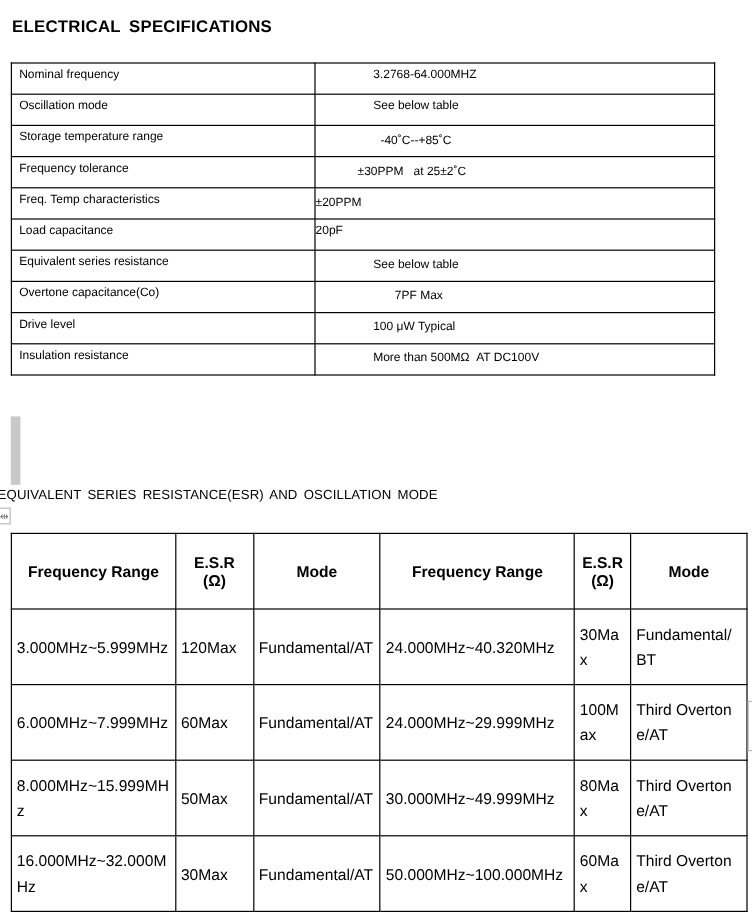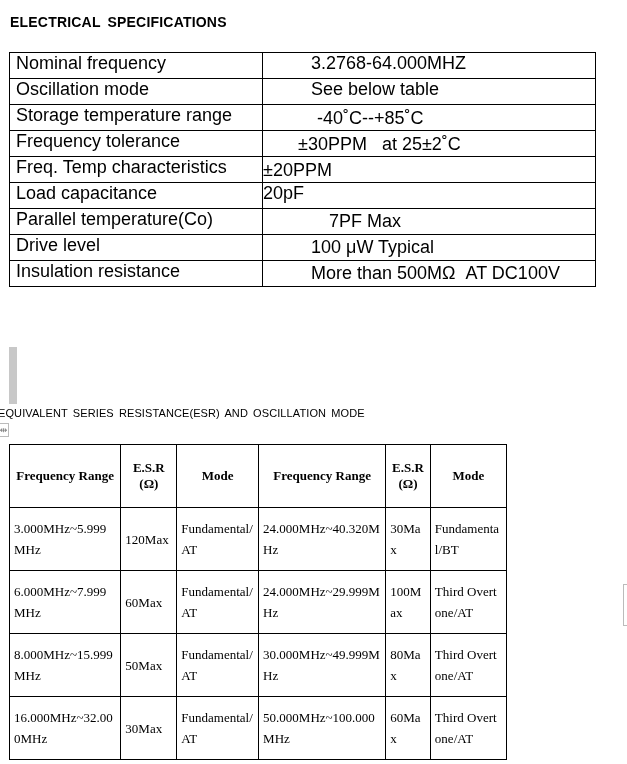--- a/index.html
+++ b/index.html
@@ -7,21 +7,21 @@
       width: 627px; height: 764px; position: relative; overflow: hidden;
       font-family: "Liberation Sans", sans-serif; color: #000;
     }
     .title1 {
       position: absolute; left: 10px; top: 14px;
       font-size: 14px; font-weight: bold; letter-spacing: 0.2px; word-spacing: 3px;
     }
     table.spec {
       position: absolute; left: 9px; top: 52px;
       width: 587px; border-collapse: collapse;
-      font-size: 18px;
+      font-size: 10px;
     }
     table.spec td {
       border: 1px solid #000; height: 25px; padding: 0 0 0 6px;
       vertical-align: top; line-height: 20px;
     }
     table.spec td.k { width: 246px; }
     table.spec td.v { padding-left: 0; }
     table.spec td.v span { display: inline-block; }
     .gray-bar {
       position: absolute; left: 9px; top: 347px; width: 8px; height: 57px; background: #c8c8c8;
@@ -30,22 +30,22 @@
       position: absolute; left: -2px; top: 407px;
       font-size: 11px; letter-spacing: 0.1px; word-spacing: 2px;
     }
     .move-handle {
       position: absolute; left: -2px; top: 423px; width: 9px; height: 12px;
       border: 1px solid #bbb; background: #fff; font-size: 9px; line-height: 12px;
       color: #777; text-align: center;
     }
     table.esr {
       position: absolute; left: 9px; top: 444px;
-      width: 498px; border-collapse: collapse;
-      font-family: Liberation Serif, serif; font-size: 13px;
+      width: 614px; border-collapse: collapse;
+      font-family: Liberation Sans, sans-serif; font-size: 13px;
     }
     table.esr th, table.esr td {
       border: 1px solid #000; padding: 0 4px;
     }
     table.esr th { height: 62px; font-weight: bold; text-align: center; }
     table.esr td { height: 62px; line-height: 21px; vertical-align: middle; word-break: break-all; }
     .c1 { width: 128px; }
     .c2 { width: 56px; }
     .c3 { width: 97px; }
     .c4 { width: 153px; }
@@ -81,21 +81,25 @@
       </tr>
     <tr>
         <td class="k">Freq. Temp characteristics</td>
         <td class="v"><span style="margin-top:3px">±20PPM</span></td>
       </tr>
     <tr>
         <td class="k">Load capacitance</td>
         <td class="v"><span style="">20pF</span></td>
       </tr>
     <tr>
-        <td class="k">Parallel temperature(Co)</td>
+        <td class="k">Equivalent series resistance</td>
+        <td class="v"><span style="margin-left:48px;margin-top:2px">See below table</span></td>
+      </tr>
+    <tr>
+        <td class="k">Overtone capacitance(Co)</td>
         <td class="v"><span style="margin-left:66px;margin-top:2px">7PF Max</span></td>
       </tr>
     <tr>
         <td class="k">Drive level</td>
         <td class="v"><span style="margin-left:48px;margin-top:2px">100 μW Typical</span></td>
       </tr>
     <tr>
         <td class="k">Insulation resistance</td>
         <td class="v"><span style="margin-left:48px;margin-top:2px;white-space:pre">More than 500MΩ  AT DC100V</span></td>
       </tr>

